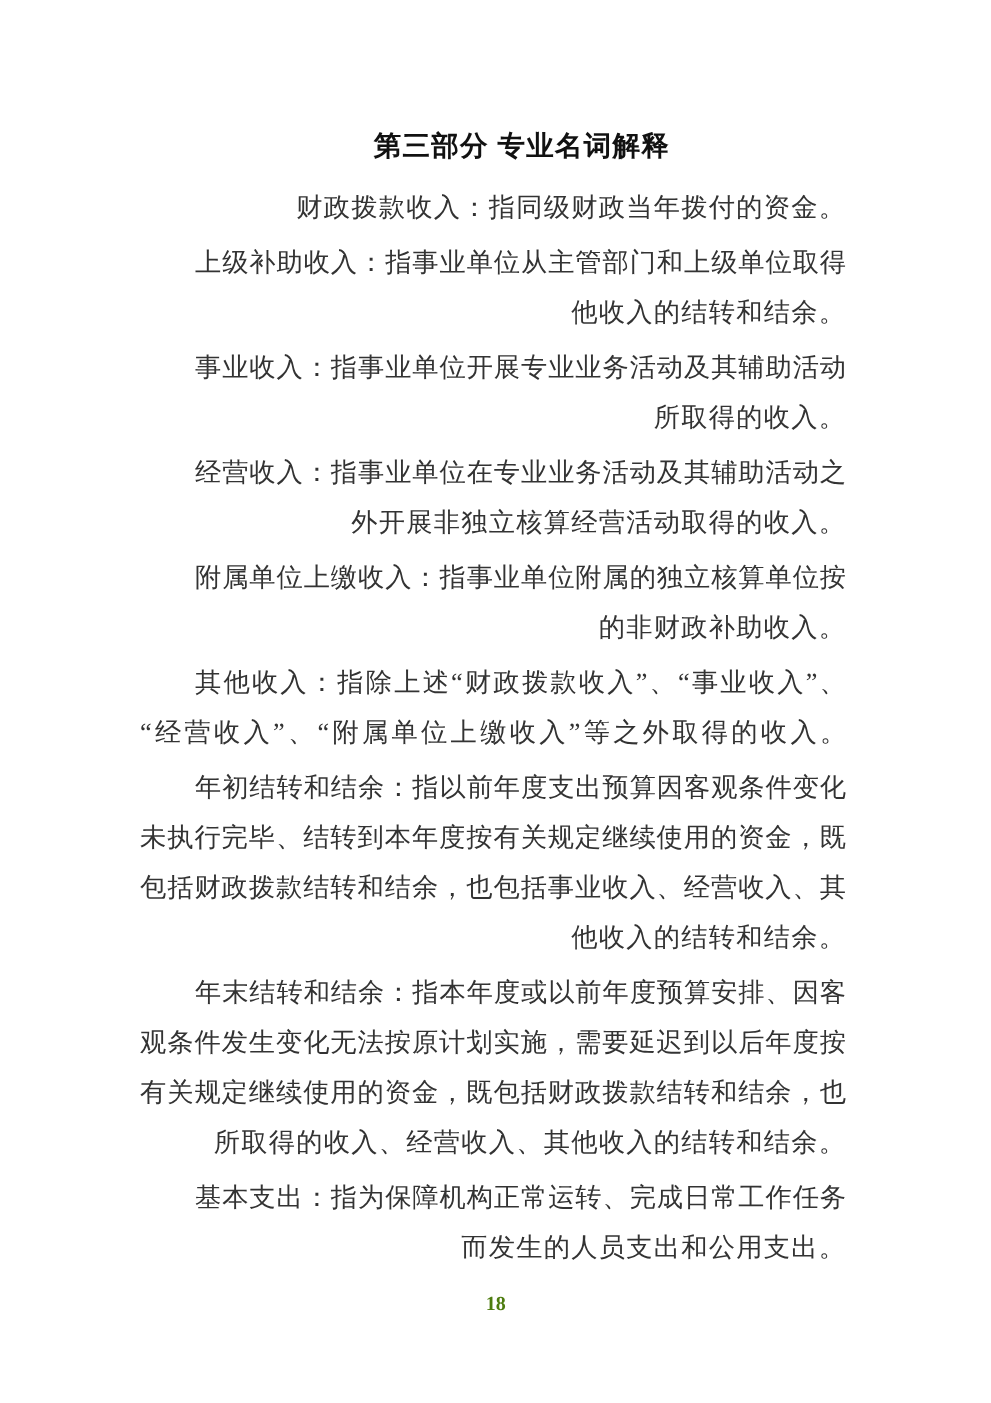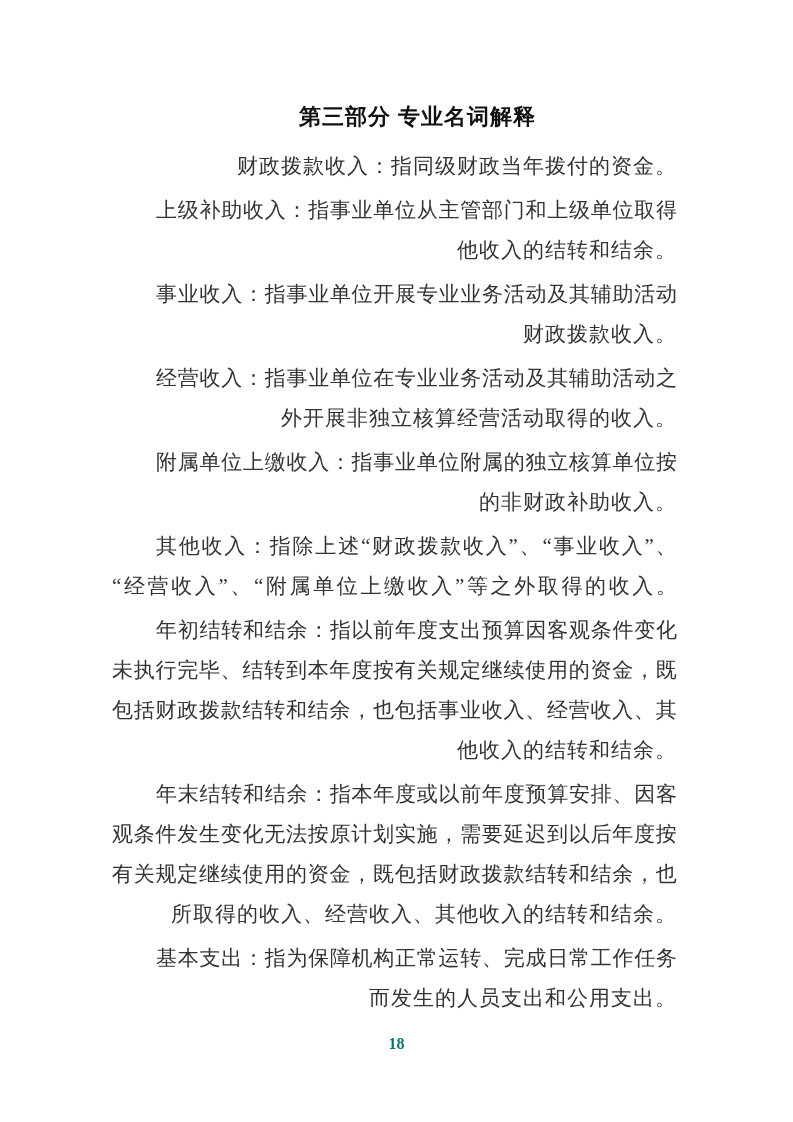--- a/index.html
+++ b/index.html
@@ -55,21 +55,21 @@
   .page-number {
     position: absolute;
     top: 1036px;
     left: 0;
     width: 793px;
     text-align: center;
     font-family: "Liberation Serif", serif;
     font-size: 16px;
     line-height: 16px;
     font-weight: bold;
-    color: #0f766e;
+    color: #4d7c0f;
   }
 </style>
 </head>
 <body>
 
 <div class="page">
   <div class="title">第三部分 专业名词解释</div>
 
   <div class="content">
       <div class="para">
@@ -124,21 +124,21 @@
           <span>务</span>
           <span>活</span>
           <span>动</span>
           <span>及</span>
           <span>其</span>
           <span>辅</span>
           <span>助</span>
           <span>活</span>
           <span>动</span>
         </div>
-        <div class="line">财政拨款收入。</div>
+        <div class="line">所取得的收入。</div>
       </div>
       <div class="para">
         <div class="line flexjust indent">
           <span>经</span>
           <span>营</span>
           <span>收</span>
           <span>入</span>
           <span>：</span>
           <span>指</span>
           <span>事</span>

